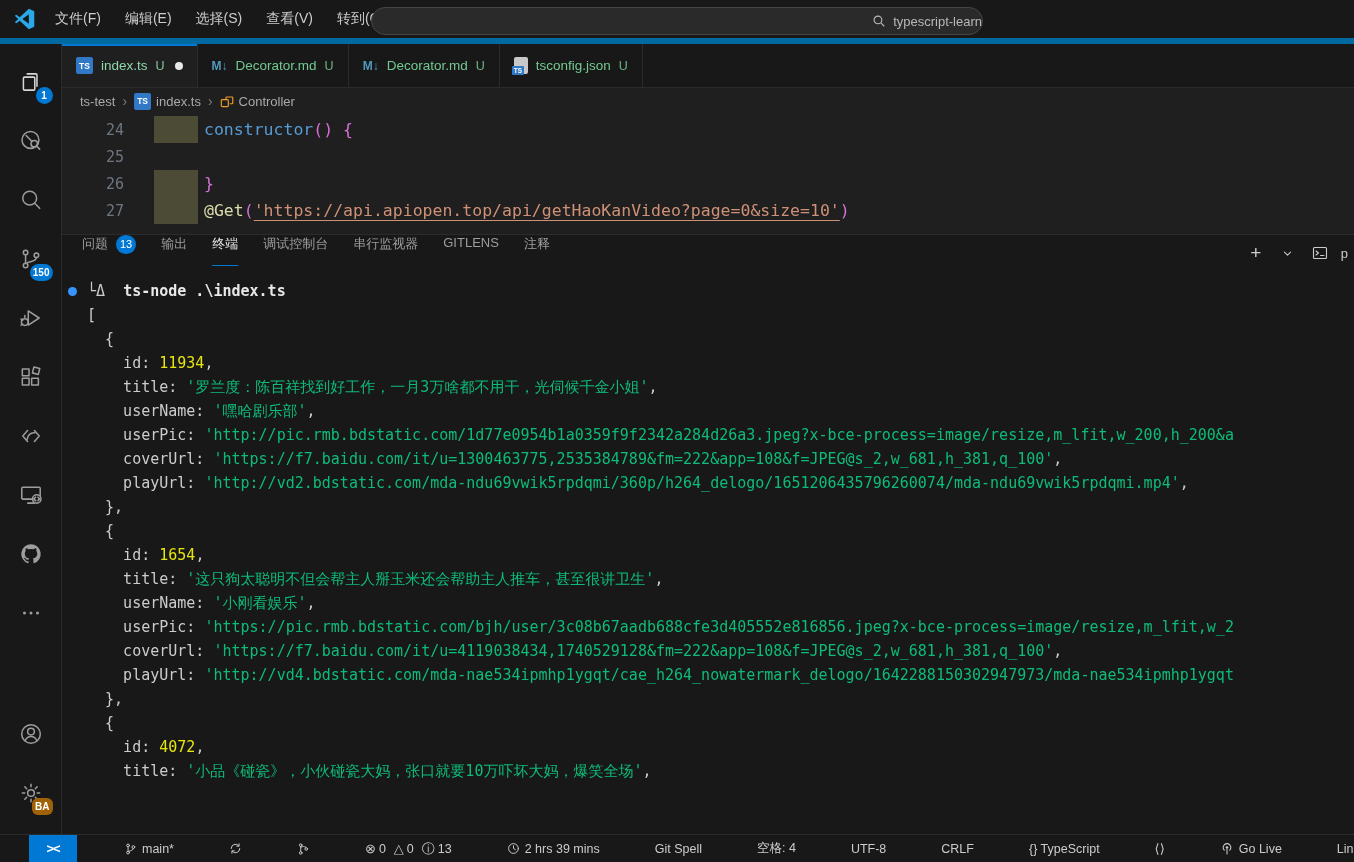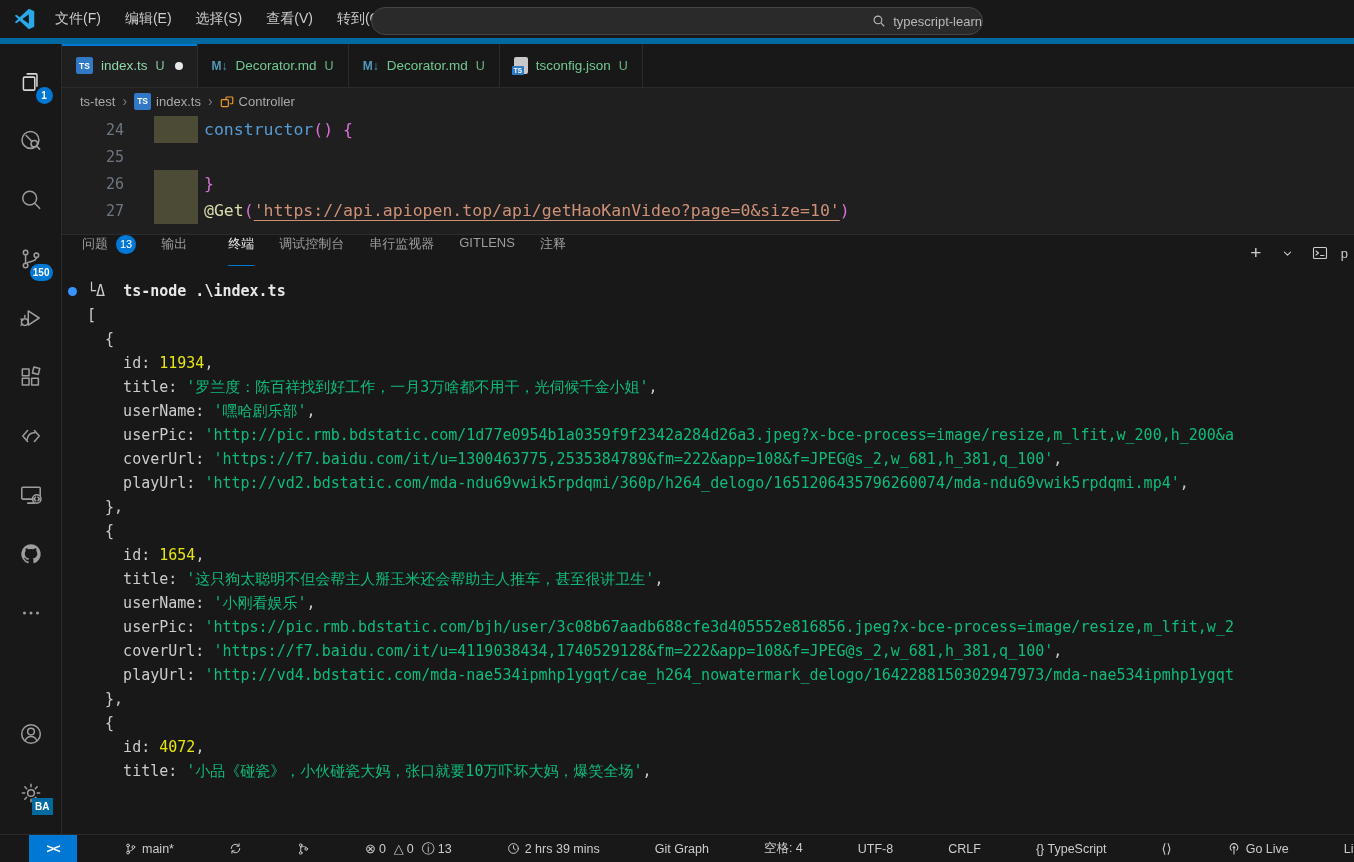--- a/index.html
+++ b/index.html
@@ -23,21 +23,21 @@
   .main { display:flex; height:790px; }
 
   .activitybar { width:62px; background:#181818; border-right:1px solid #2b2b2b;
                  display:flex; flex-direction:column; align-items:center; padding:14px 0 6px; }
   .ab-item { width:48px; height:48px; margin-bottom:11px; display:flex; align-items:center;
              justify-content:center; position:relative; color:#9d9d9d; }
   .ab-item.active { color:#d7d7d7; }
   .ab-badge { position:absolute; right:2px; bottom:2px; background:#0078d4; color:#fff;
               border-radius:10px; font-size:10px; min-width:17px; height:17px; line-height:17px;
               text-align:center; padding:0 3px; font-weight:bold; }
-  .ab-badge.gray { background:#0369a1; border-radius:0; }
+  .ab-badge.gray { background:#a16207; border-radius:6px; }
   .ab-spacer { flex:1; }
 
   .editorcol { flex:1; display:flex; flex-direction:column; min-width:0; }
 
   
   .tabbar { height:44px; background:#181818; display:flex; border-bottom:1px solid #2b2b2b; }
   .tab { display:flex; align-items:center; gap:8px; padding:0 14px; font-size:13.5px;
          color:#73c991; border-right:1px solid #2b2b2b; background:#181818; position:relative; }
   .tab.active { background:#1f1f1f; color:#8fd7ac; }
   .tab.active::before { content:""; position:absolute; left:0; right:0; top:0; height:2px; background:#0078d4; }
@@ -65,21 +65,21 @@
   .lgutter.mod::after { content:""; position:absolute; left:30px; top:0; bottom:0; width:44px; background:#4c4c36; }
   .seg.kw { color:#569cd6; } .seg.brk { color:#d670d6; } .seg.dec { color:#dcdcaa; }
   .seg.strlink { color:#ce9178; text-decoration:underline; text-underline-offset:4px; }
 
   
   .panel { flex:1; background:#181818; border-top:1px solid #2b2b2b; display:flex;
            flex-direction:column; min-height:0; }
   .panelbar { height:36px; display:flex; align-items:center; padding:0 6px 0 20px; flex:none; }
   .ptab { font-size:13px; color:#9d9d9d; margin-right:25px; height:36px; display:flex;
           align-items:flex-start; gap:8px; position:relative; }
-  .ptab.active { color:#e7e7e7;margin-left:16px; }
+  .ptab.active { color:#e7e7e7; }
   .ptab.active::after { content:""; position:absolute; left:0; right:0; bottom:5px; height:1.5px; background:#0078d4; }
   .pbadge { background:#0078d4; color:#fff; border-radius:10px; min-width:19px; height:19px;
             line-height:19px; text-align:center; font-size:11px; padding:0 4px; }
   .pactions { margin-left:auto; display:flex; align-items:center; gap:10px; color:#cccccc;
               overflow:hidden; white-space:nowrap; }
   .pact { display:flex; align-items:center; justify-content:center; width:22px; height:22px; }
   .plus { font-size:19px; font-weight:300; }
   .pprofile { font-size:13px; color:#cccccc; }
 
   
@@ -414,21 +414,21 @@
       <div class="sb-item">
         <span class="glyph">
           <svg width="13" height="13" viewBox="0 0 16 16" fill="none" stroke="currentColor" stroke-width="1.2" stroke-linecap="round" stroke-linejoin="round">
             <circle cx="8" cy="8" r="6"></circle>
             <path d="M8 4.6V8l2.4 1.5"></path>
           </svg>
         </span>
         <span>2 hrs 39 mins</span>
       </div>
       <div class="sb-item">
-        <span>Git Graph</span>
+        <span>Git Spell</span>
       </div>
     </div>
   <div class="sb-right">
       <div class="sb-item">
         <span>空格: 4</span>
       </div>
       <div class="sb-item">
         <span>UTF-8</span>
       </div>
       <div class="sb-item">

